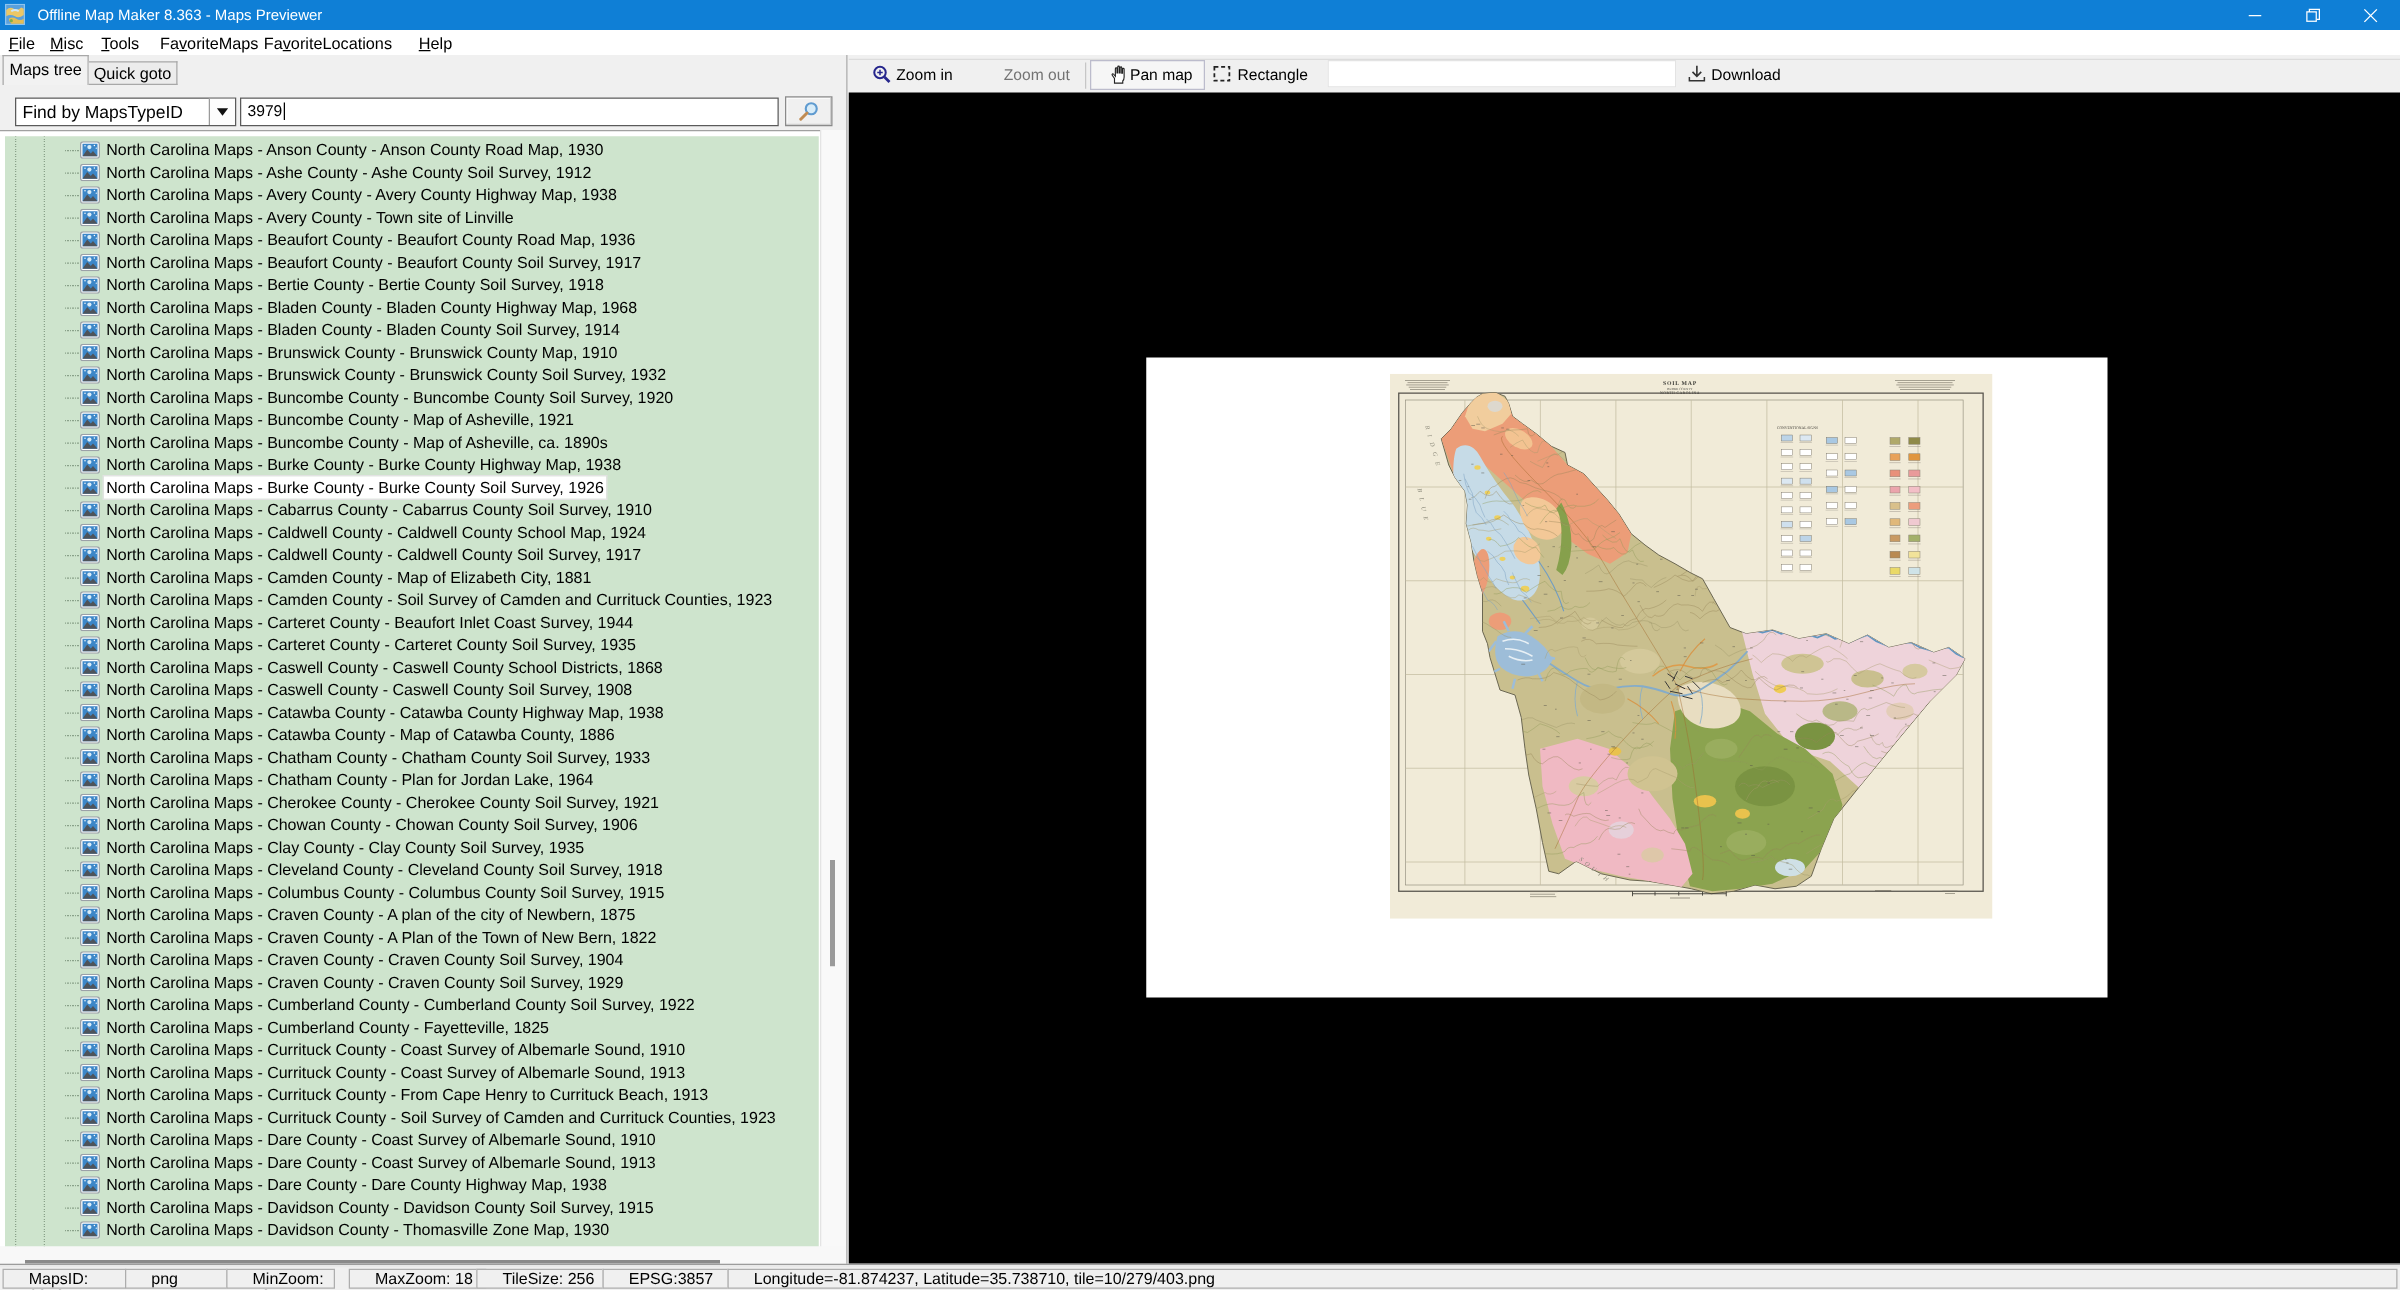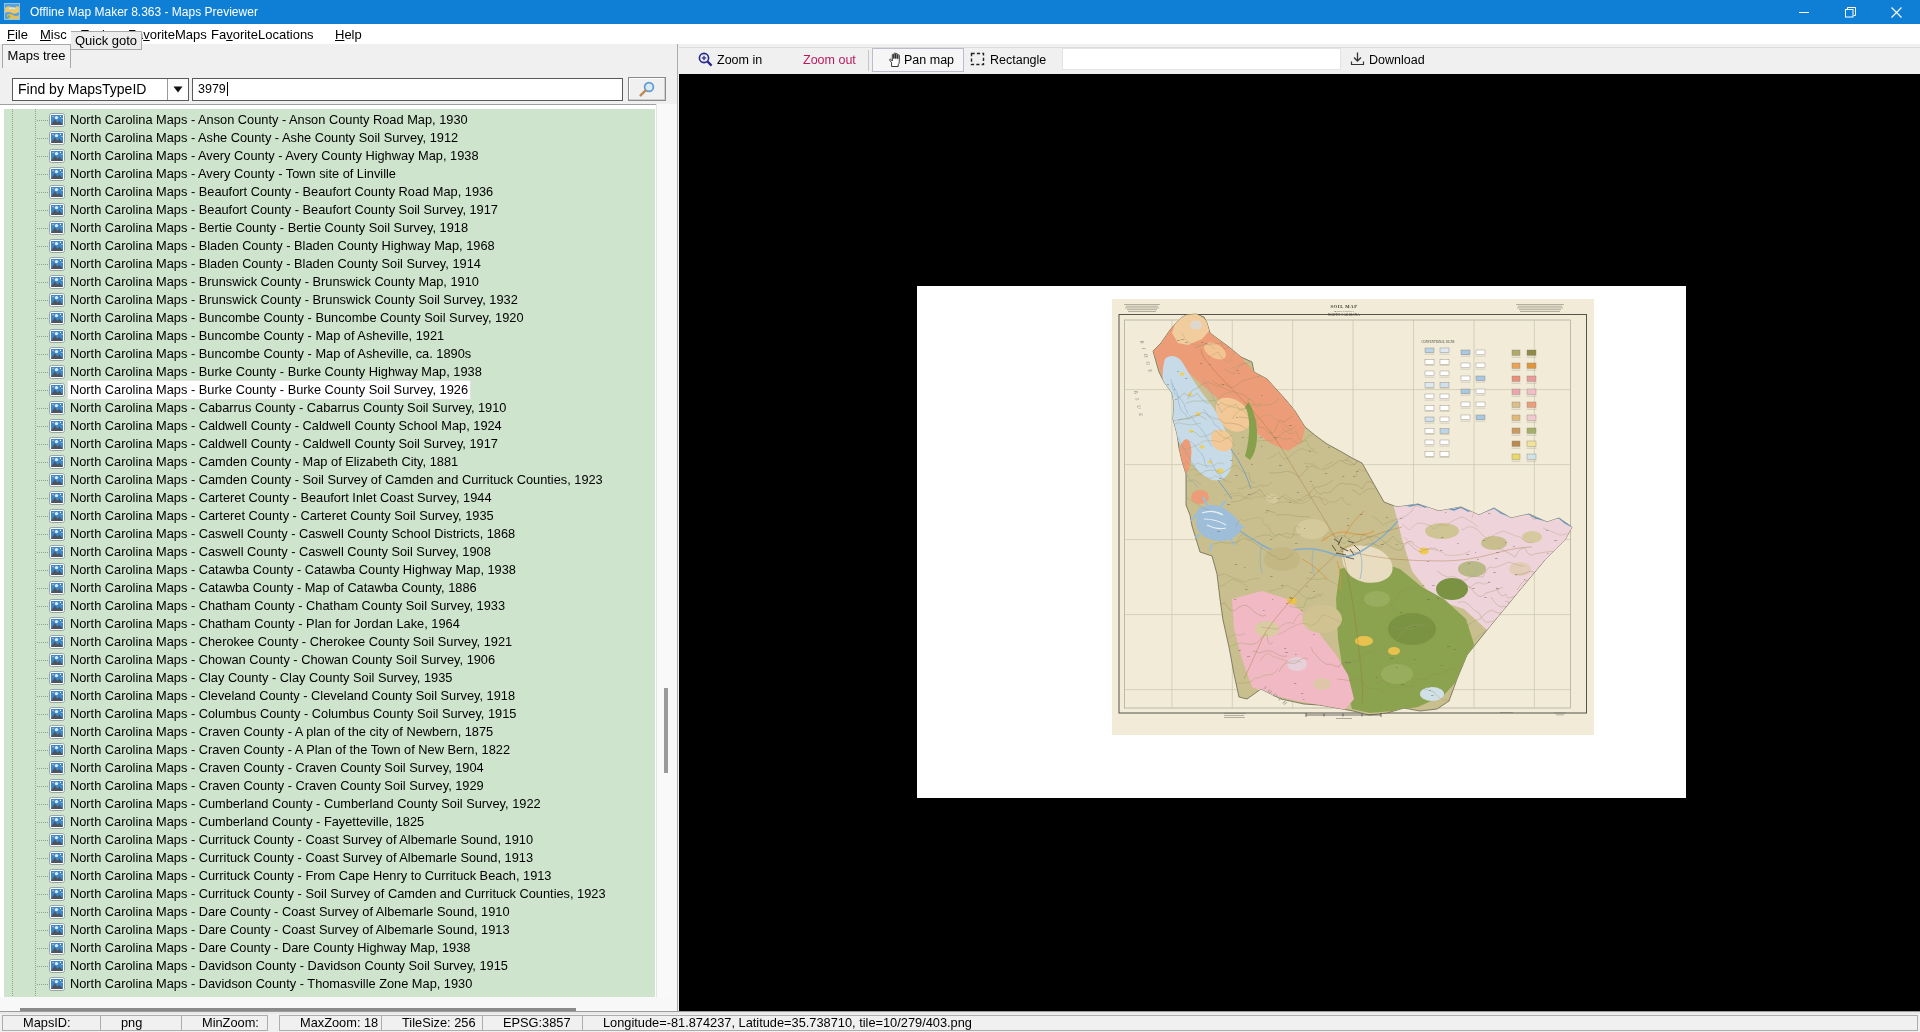--- a/index.html
+++ b/index.html
@@ -5,29 +5,29 @@
 html,body{width:1920px;height:1032px;overflow:hidden}
 body{font-family:"Liberation Sans",sans-serif;font-size:13px;color:#000;background:#f0f0f0;position:relative}
 .abs{position:absolute}
 #titlebar{left:0;top:0;width:1920px;height:24px;background:#0f7fd6;color:#fff}
 #title{left:30px;top:5px;font-size:12px;color:#fff}
 .wbtn{top:0;width:46px;height:24px}
 #menubar{left:0;top:24px;width:1920px;height:20px;background:#fff}
 .mi{top:27px;font-size:13px}
 #tabstrip{left:0;top:44px;width:679px;height:60px;background:#f0f0f0}
 #tab1{left:2px;top:44px;width:69px;height:24px;background:#f2f2f2;border:1px solid #a8a8a8;border-bottom:none;text-align:center;line-height:22px}
-#tab2{left:71px;top:31px;width:71px;height:19px;background:#ececec;border:1px solid #a8a8a8;border-left:none;text-align:center;line-height:18px;font-size:13px}
+#tab2{left:71px;top:49px;width:71px;height:19px;background:#ececec;border:1px solid #a8a8a8;border-left:none;text-align:center;line-height:18px;font-size:13px}
 #combo{left:12px;top:78px;width:177px;height:23px;background:#fff;border:1px solid #5a5a5a;line-height:21px;padding-left:5px;font-size:14px}
 #comboarr{left:167px;top:79px;width:21px;height:21px;border-left:1px solid #9a9a9a;background:#fdfdfd}
 #srchinput{left:192px;top:78px;width:431px;height:23px;background:#fff;border:1px solid #5a5a5a;line-height:21px;padding-left:5px;font-size:12.5px}
 #srchbtn{left:628px;top:77px;width:38px;height:24px;background:#f0f0f0;border:1px solid #8a8a8a;box-shadow:inset -1px -1px 0 #cfcfcf,inset 1px 1px 0 #fdfdfd}
 #treebox{left:0;top:104px;width:677px;height:908px;background:#fff;border-top:1px solid #a0a0a0}
 #green{left:4px;top:4px;width:651px;height:889px;background:#cee4cd;overflow:hidden}
 .vdot{top:0;width:1px;height:889px;background:repeating-linear-gradient(to bottom,#8aa28a 0,#8aa28a 1px,transparent 1px,transparent 2px)}
-.trow{position:absolute;left:2px;width:739px;height:18px}
+.trow{position:absolute;left:17px;width:739px;height:18px}
 .hdot{position:absolute;left:31px;top:9px;width:13px;height:1px;background:repeating-linear-gradient(to right,#8aa28a 0,#8aa28a 1px,transparent 1px,transparent 2px)}
 .tic{position:absolute;left:43px;top:2px}
 .tlb{position:absolute;left:62px;top:0;line-height:18px;white-space:nowrap;padding:0 2px;font-size:12.8px}
 .tlb.sel{background:#ffffff;outline:1px solid #e2e2e2}
 #vsb{left:656px;top:104px;width:21px;height:894px;background:#f9f9f9;border-left:1px solid #e4e4e4}
 #vsbthumb{left:664px;top:688px;width:4px;height:85px;background:#9a9a9a}
 #hsbarea{left:0;top:997px;width:677px;height:15px;background:#f8f8f8}
 #hsbthumb{left:20px;top:1008px;width:556px;height:3px;background:#8a8a8a}
 #lpborder{left:677px;top:44px;width:2px;height:968px;background:#f0f0f0;border-left:1px solid #ababab}
 #toolbar{left:679px;top:47px;width:1241px;height:27px;background:#f0f0f0;border-top:1px solid #dcdcdc}
@@ -452,21 +452,21 @@
 <div id="hsbthumb" class="abs"></div>
 <div id="lpborder" class="abs"></div>
 <div id="toolbar" class="abs"></div>
 <svg class="tbi abs" style="left:697px" width="17" height="17">
     <circle cx="7" cy="7" r="4.6" fill="none" stroke="#26268c" stroke-width="1.6"></circle>
     <line x1="10.6" y1="10.6" x2="14.6" y2="14.6" stroke="#26268c" stroke-width="2.2"></line>
     <line x1="4.8" y1="7" x2="9.2" y2="7" stroke="#26268c" stroke-width="1.2"></line>
     <line x1="7" y1="4.8" x2="7" y2="9.2" stroke="#26268c" stroke-width="1.2"></line>
   </svg>
 <span class="tbt abs" style="left:717px">Zoom in</span>
-<span class="tbt abs" style="left:803px;color:#be185d">Zoom out</span>
+<span class="tbt abs" style="left:803px;color:#737373">Zoom out</span>
 <div id="tbsep" class="abs"></div>
 <div id="panbtn" class="abs"></div>
 <svg class="abs" style="left:887px;top:51px" width="15" height="17" viewBox="0 0 15 17">
     <path d="M4.6 15.5 L4.6 11.8 L2.8 9.2 Q2.4 8.6 2.9 8.2 Q3.4 7.8 3.9 8.4 L5.3 10 L5.3 3.9 Q5.3 3.2 5.95 3.2 Q6.6 3.2 6.6 3.9 L6.6 7.4 L7.2 7.4 L7.2 2.6 Q7.2 1.9 7.85 1.9 Q8.5 1.9 8.5 2.6 L8.5 7.4 L9.1 7.4 L9.1 3.2 Q9.1 2.5 9.75 2.5 Q10.4 2.5 10.4 3.2 L10.4 7.6 L11 7.6 L11 4.4 Q11 3.7 11.65 3.7 Q12.3 3.7 12.3 4.4 L12.3 10.5 Q12.3 12.6 11.2 13.8 L11.2 15.5 Z" fill="#fff" stroke="#222" stroke-width="0.9"></path>
   </svg>
 <span class="tbt abs" style="left:904px">Pan map</span>
 <svg class="abs" style="left:970px;top:52px" width="16" height="15">
     <rect x="1.5" y="1.5" width="12" height="11" fill="none" stroke="#222" stroke-width="1.4" stroke-dasharray="3.2 2.2"></rect>
   </svg>
 <span class="tbt abs" style="left:990px">Rectangle</span>

